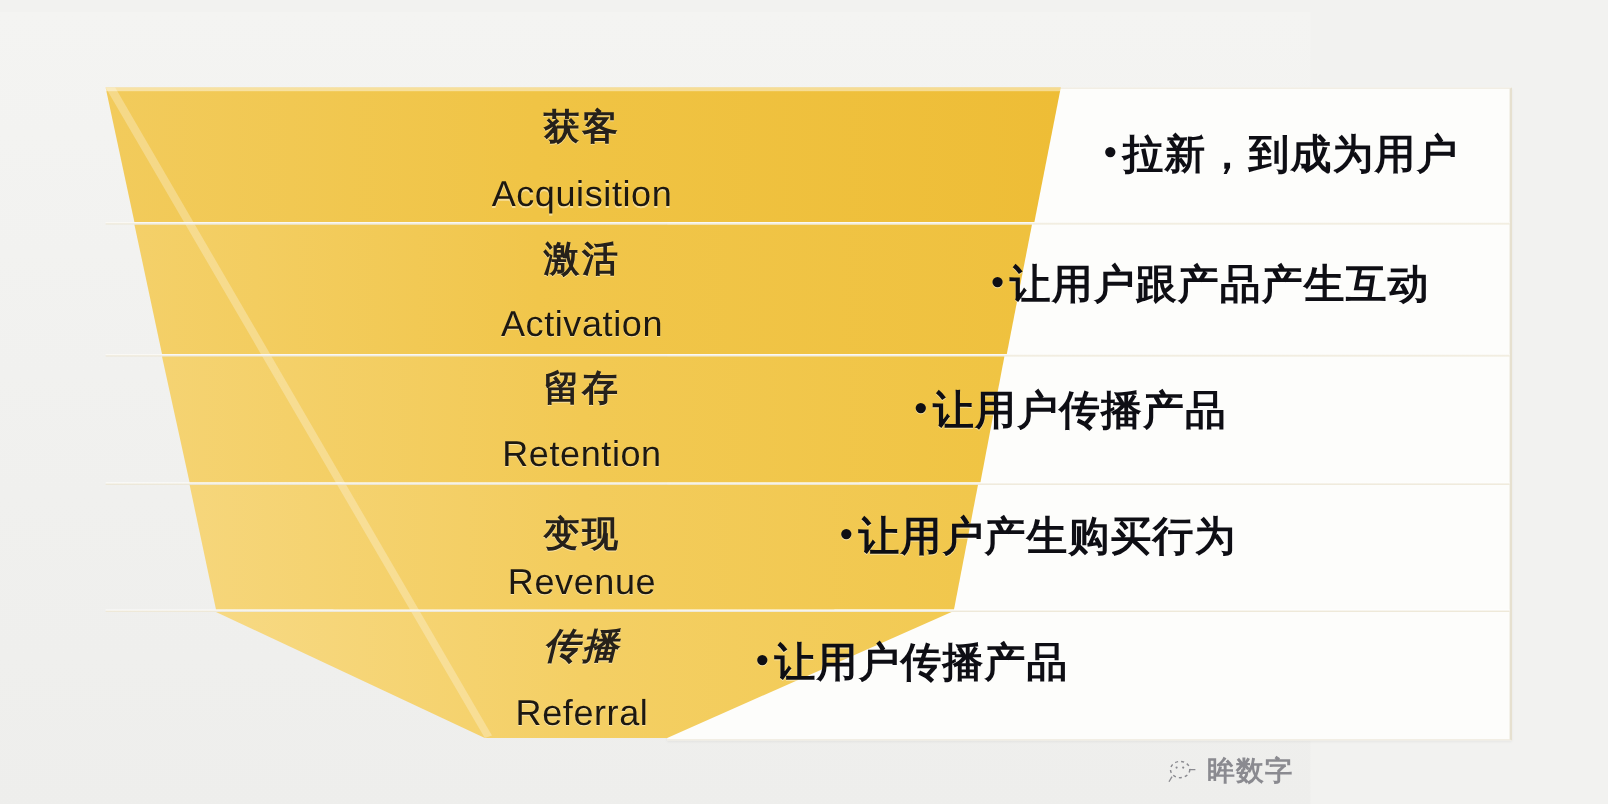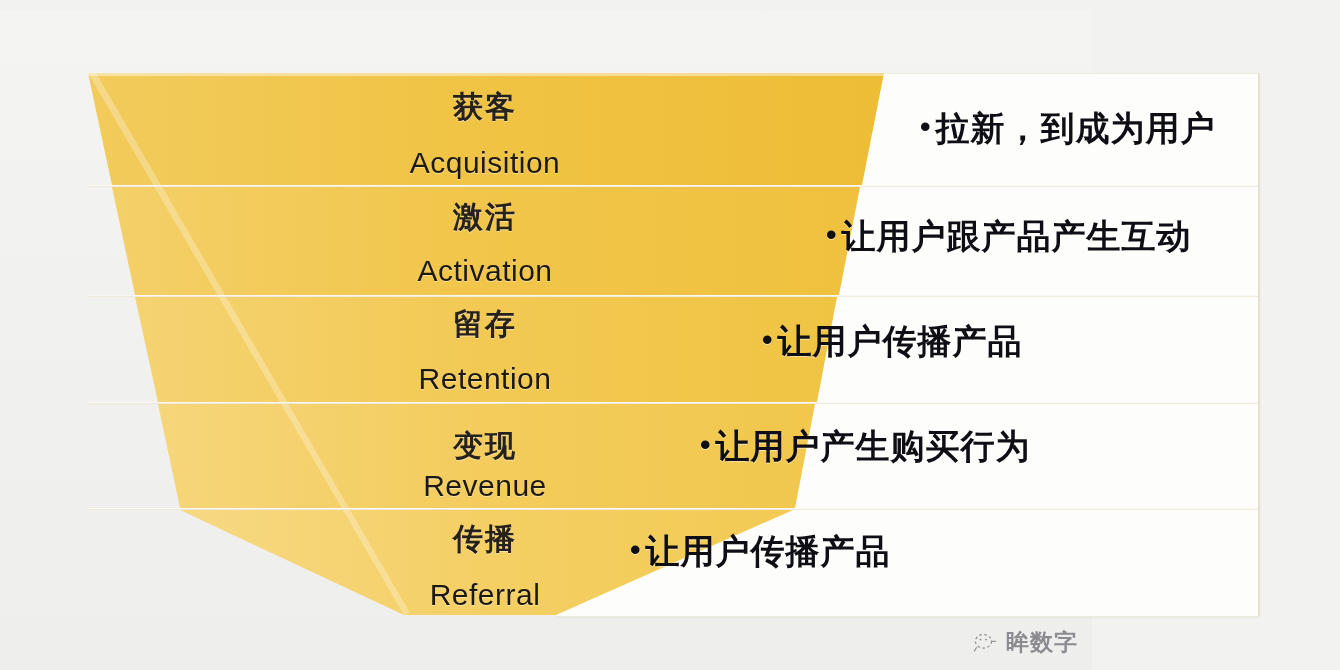--- a/index.html
+++ b/index.html
@@ -201,21 +201,21 @@
     <div class="stage-en">Retention</div>
   </div>
 
   <div class="stage-label" style="left:355px; top:406px;margin-top:15px;">
     <div class="stage-cn">变现</div>
   </div>
   <div class="stage-label" style="left:355px; top:461px;">
     <div class="stage-en">Revenue</div>
   </div>
 
-  <div class="stage-label" style="left:355px; top:514px;">
+  <div class="stage-label" style="left:355px; top:514px;font-style:italic;">
     <div class="stage-cn">传播</div>
   </div>
   <div class="stage-label" style="left:355px; top:570px;">
     <div class="stage-en">Referral</div>
   </div>
 
   <div class="bullet" style="left:888px; top:96px;margin-left:32px;">
     <span class="dot">•</span><span>拉新，到成为用户</span>
   </div>
 

